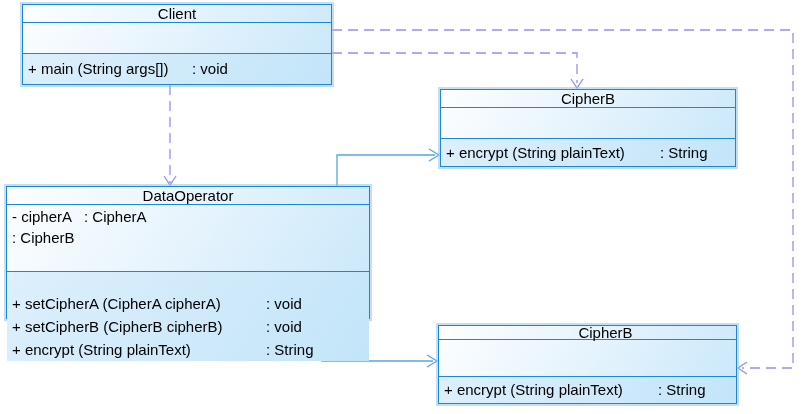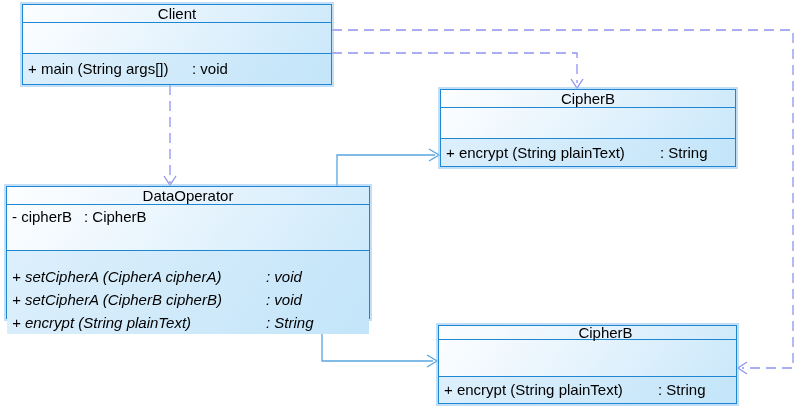--- a/index.html
+++ b/index.html
@@ -43,21 +43,21 @@
   
   #client        { left: 22px;  top: 4px;   width: 310px; height: 81px; }
   #client .title   { height: 23px; }
   #client .attrs   { height: 26px; }
   #client .methods .row { grid-template-columns: 164px 1fr; line-height: 30px; }
 
   #dataOperator  { left: 6px;   top: 186px; width: 364px; height: 133px; }
   #dataOperator .title { height: 26px; }
   #dataOperator .attrs { height: 45px; padding-top: 1px; }
   #dataOperator .attrs .row   { grid-template-columns: 72px 1fr;  line-height: 21px; }
-  #dataOperator .methods { padding-top: 14px; font-style: italic; }
+  #dataOperator .methods { padding-top: 20px; }
   #dataOperator .methods .row { grid-template-columns: 254px 1fr; line-height: 23px; }
 
   #cipherA       { left: 440px; top: 89px;  width: 296px; height: 78px; }
   #cipherA .title  { height: 25px; }
   #cipherA .attrs  { height: 24px; }
   #cipherA .methods .row { grid-template-columns: 214px 1fr; line-height: 27px; }
 
   #cipherB       { left: 438px; top: 325px; width: 299px; height: 79px; }
   #cipherB .title  { height: 14px; padding-left: 36px; }
   #cipherB .attrs  { height: 27px; }
@@ -112,33 +112,34 @@
         <span>+ encrypt (String plainText)</span>
         <span>: String</span>
       </div>
     </div>
   </div>
 
   <div class="uml-class" id="dataOperator">
     <div class="sec title">DataOperator</div>
     <div class="sec attrs">
       <div class="row">
+        <span>- cipherA</span>
+        <span>: CipherA</span>
       </div>
       <div class="row">
-        <span>- cipherB</span>
         <span>: CipherB</span>
       </div>
     </div>
     <div class="sec methods">
       <div class="row">
         <span>+ setCipherA (CipherA cipherA)</span>
         <span>: void</span>
       </div>
       <div class="row">
-        <span>+ setCipherA (CipherB cipherB)</span>
+        <span>+ setCipherB (CipherB cipherB)</span>
         <span>: void</span>
       </div>
       <div class="row">
         <span>+ encrypt (String plainText)</span>
         <span>: String</span>
       </div>
     </div>
   </div>
 
   <div class="uml-class" id="cipherB">

